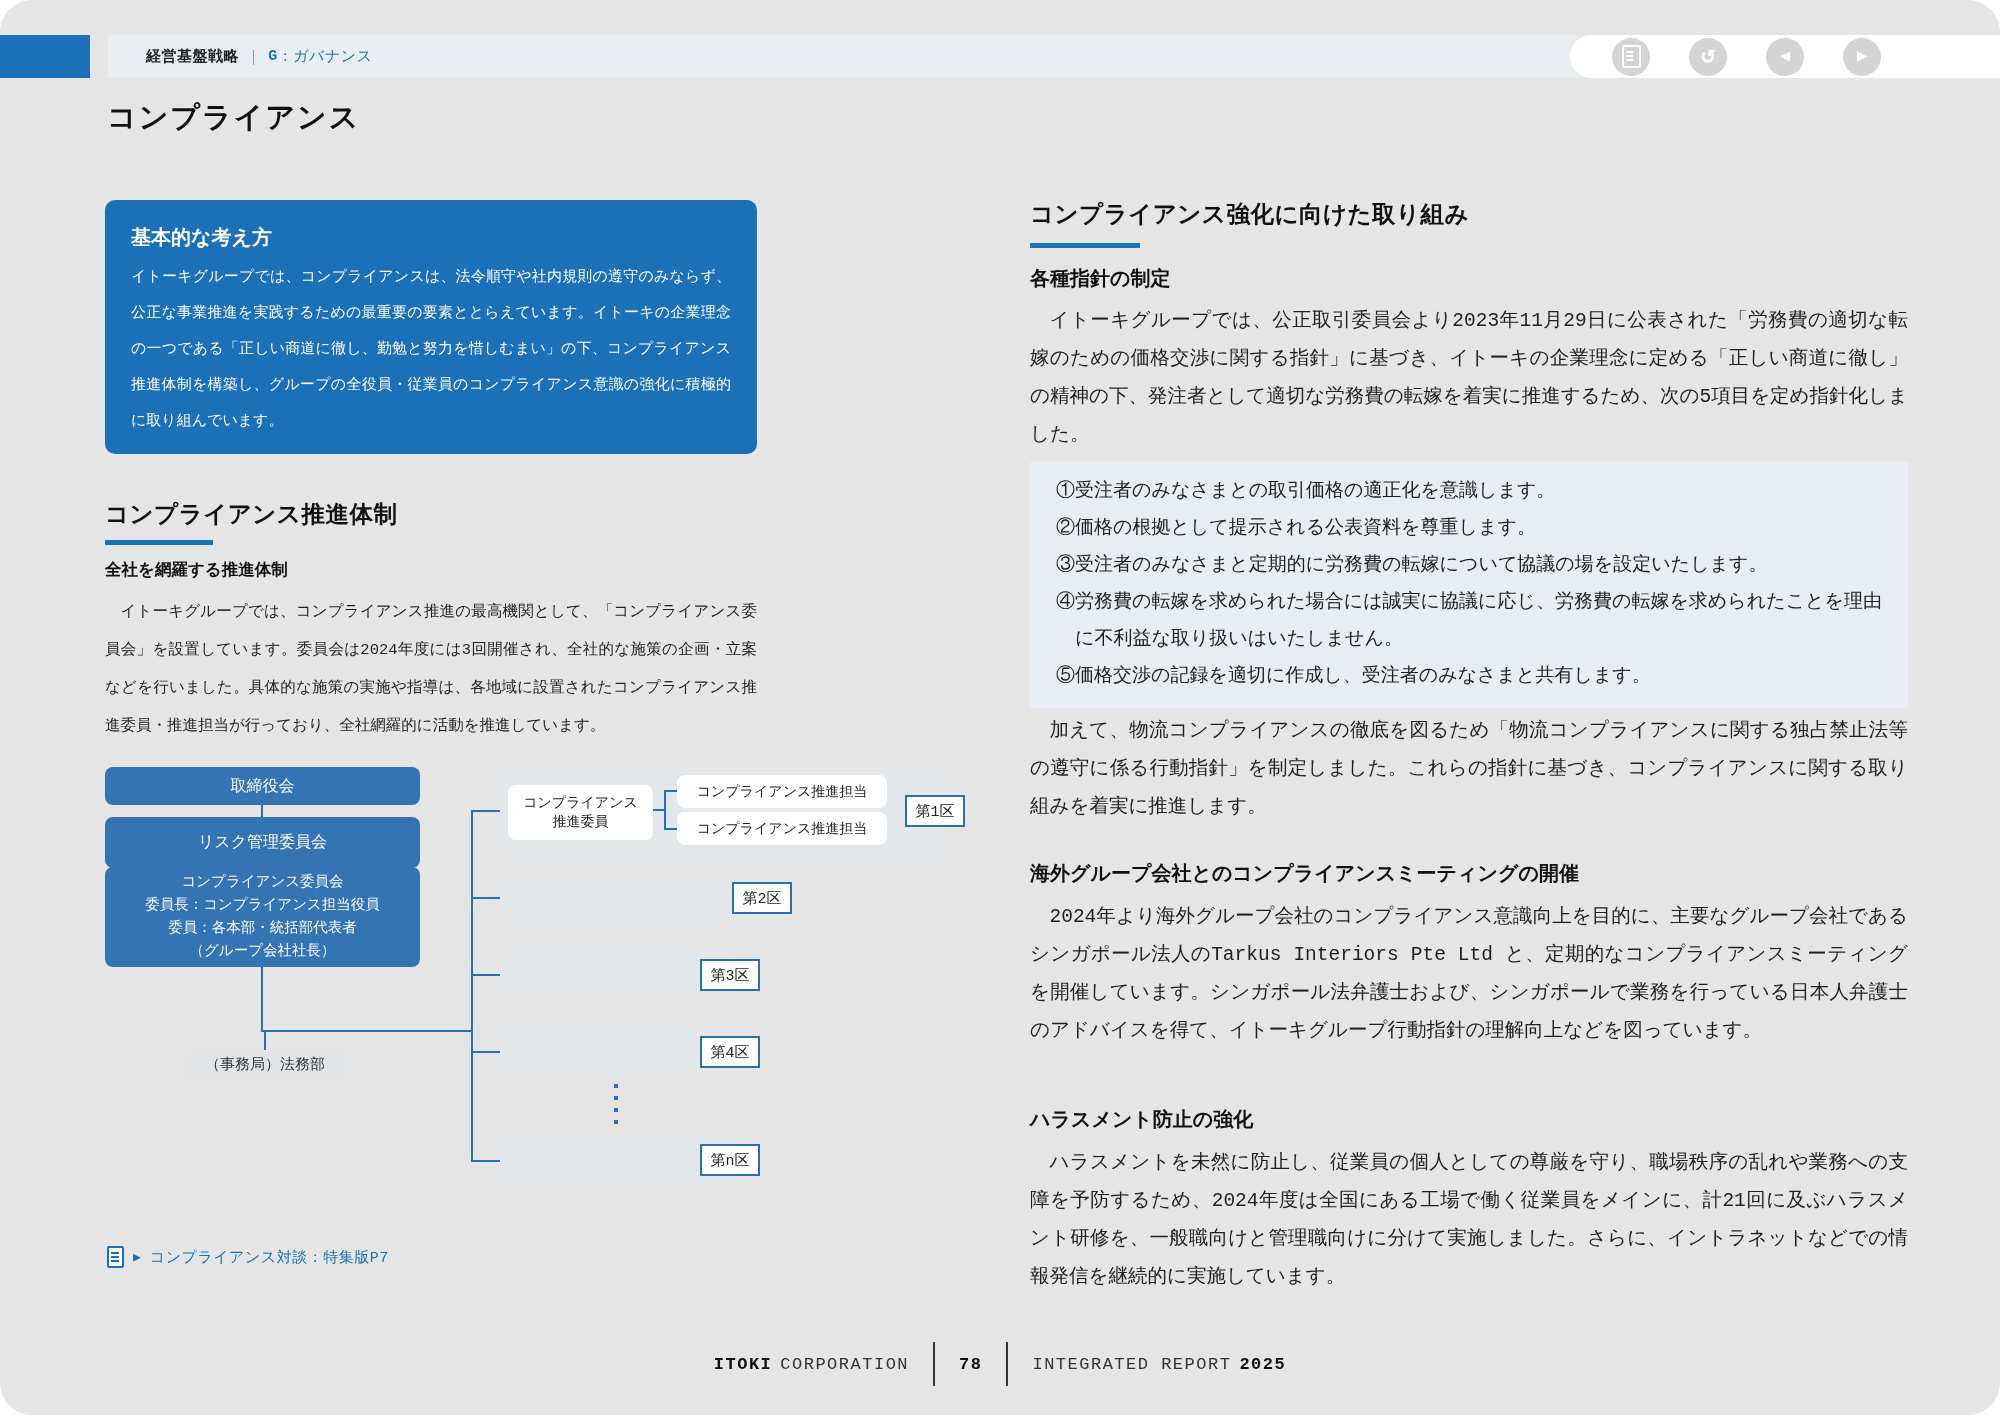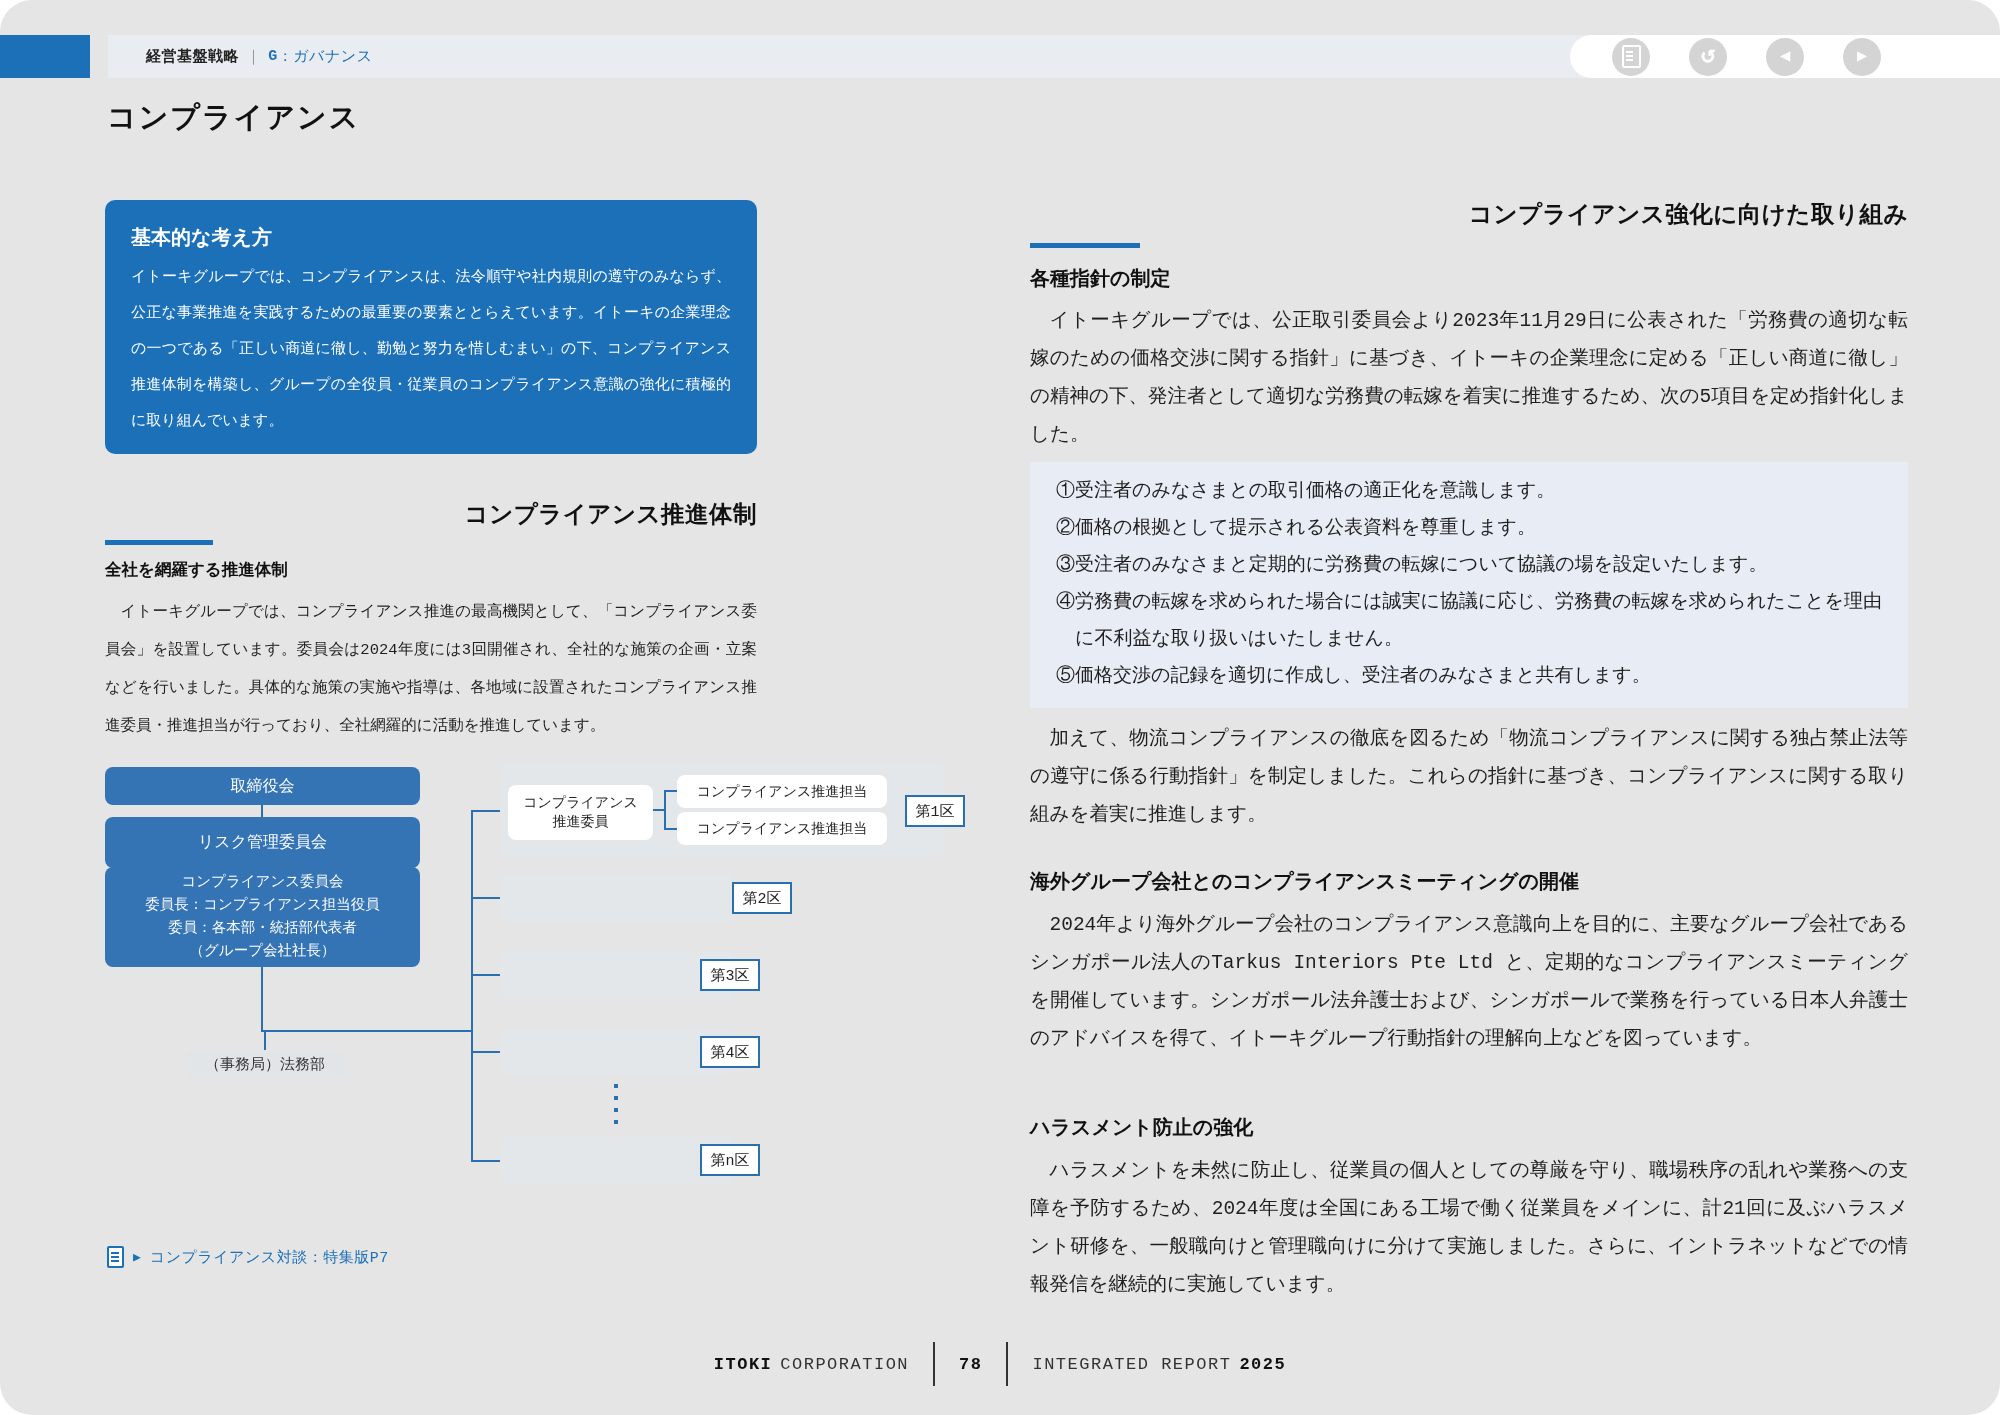--- a/index.html
+++ b/index.html
@@ -28,21 +28,21 @@
   
   .page-title{position:absolute;left:107px;top:98px;font-size:29px;font-weight:bold;letter-spacing:2px;color:#111;}
 
   
   .callout{position:absolute;left:105px;top:200px;width:652px;box-sizing:border-box;
            background:#1b70b8;border-radius:10px;color:#fff;padding:24px 26px 14px;}
   .callout-title{font-size:20px;font-weight:bold;margin-bottom:9px;}
   .callout-body{font-size:15px;line-height:36px;text-align:justify;}
 
   .left-sec{position:absolute;left:105px;top:500px;width:652px;}
-  .sec-title{font-size:23.5px;font-weight:bold;color:#111;line-height:32px;letter-spacing:.5px;text-align:right;}
+  .sec-title{font-size:23.5px;font-weight:bold;color:#111;line-height:32px;letter-spacing:.5px;}
   .sec-underline{width:108px;height:5px;background:#1b70b8;margin-top:8px;}
   .l-sub{font-size:16.5px;font-weight:bold;line-height:26px;margin-top:13px;color:#111;}
   .l-body{font-size:15.5px;line-height:38px;margin-top:9px;text-align:justify;text-indent:1em;}
 
   
   .diagram{position:absolute;left:105px;top:756px;width:870px;}
   .diagram-title{font-size:16px;font-weight:bold;color:#111;line-height:24px;}
   .chart{position:relative;margin-top:6px;height:430px;}
   .bluebox{position:absolute;background:#3474b4;color:#fff;border-radius:8px;
            display:flex;align-items:center;justify-content:center;text-align:right;}
@@ -80,21 +80,21 @@
 
   
   .right-col{position:absolute;left:1030px;top:200px;width:878px;}
   .r-underline{width:110px;height:5px;background:#1b70b8;margin-top:11px;}
   .r-sub{font-size:20px;font-weight:bold;line-height:30px;color:#111;}
   .r-sub.first{margin-top:17px;}
   .r-body{font-size:19.5px;line-height:38px;text-align:justify;text-indent:1em;}
   .r-body.b1{margin-top:7px;}
   .blue-list{margin-top:8px;background:#e8ecf5;padding:11px 26px 13px;box-sizing:border-box;}
   .blue-list-item{font-size:19px;line-height:37px;padding-left:1em;text-indent:-1em;text-align:justify;}
-  .r-body.b2{margin-top:12px;}
+  .r-body.b2{margin-top:4px;}
   .r-sub.overseas{margin-top:34px;}
   .r-body.b3{margin-top:8px;}
   .r-sub.harassment{margin-top:56px;}
   .r-body.b4{margin-top:8px;}
 
   
   .footer{position:absolute;left:0;right:0;top:1342px;display:flex;align-items:center;justify-content:center;
           gap:24px;color:#333;font-size:17px;letter-spacing:1.5px;}
   .f-bar{width:2px;height:44px;background:#333;}
   .f-bold{font-weight:bold;color:#111;}

